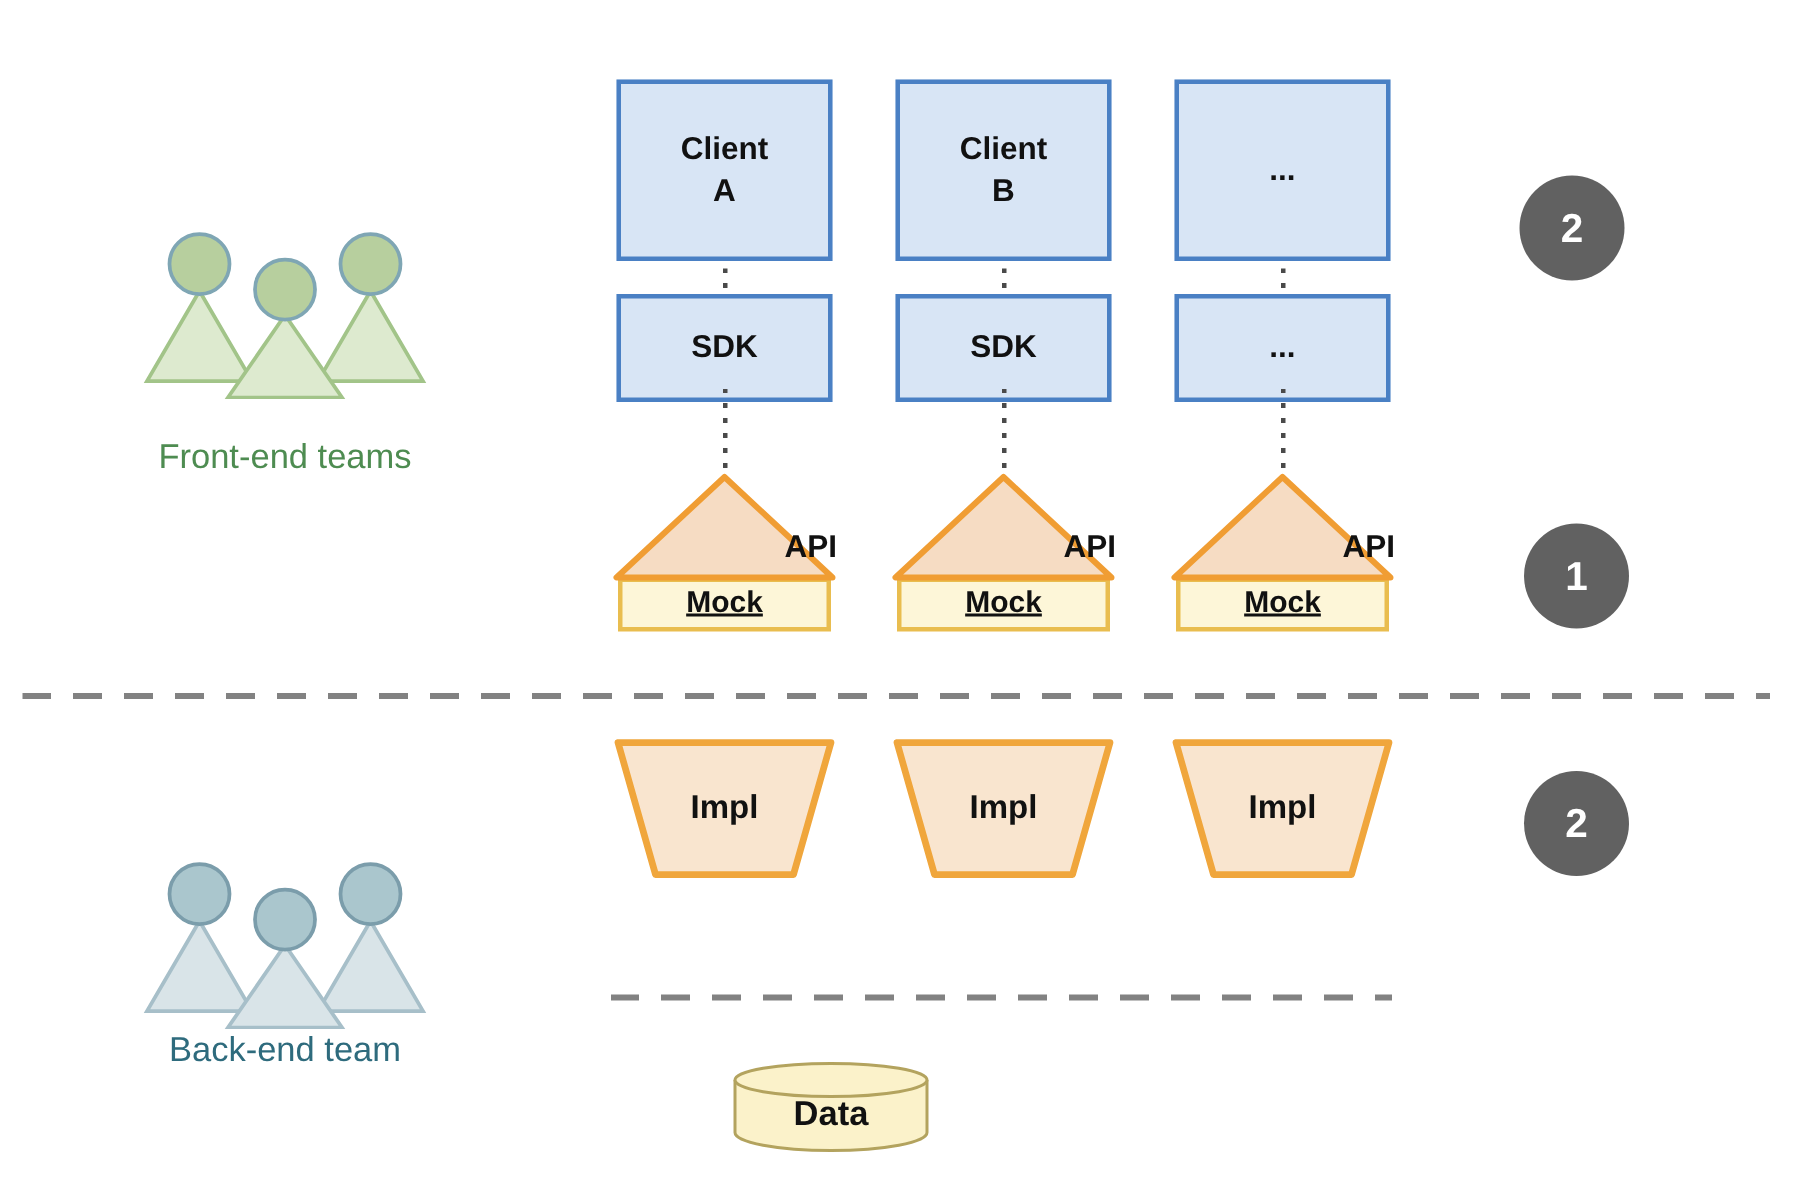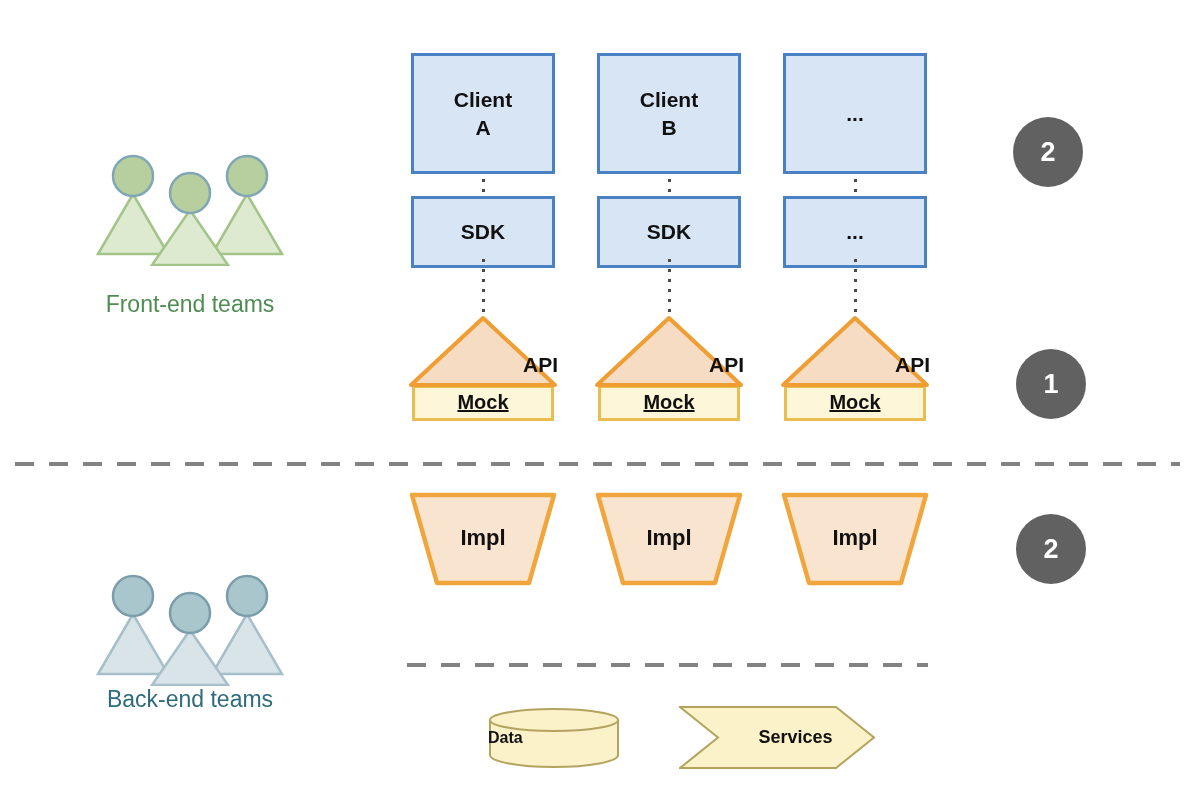--- a/index.html
+++ b/index.html
@@ -89,21 +89,21 @@
     left: 40px; width: 300px;
     text-align: center;
     font-size: 23px;
   }
   .team-label-front { top: 251px; color: var(--front-label-color); margin-top: 40px; }
   .team-label-back  { top: 686px; color: var(--back-label-color); }
 
   .store { position: absolute; left: 488px; top: 707px; width: 132px; height: 62px; }
   .store svg { position: absolute; left: 0; top: 0; }
   .store-shape { fill: var(--store-fill); stroke: var(--store-border); stroke-width: 2; }
-  .store-label { position: absolute; top: 22px; left: 0; width: 100%; text-align: left; font-weight: bold; font-size: 16px; color: #111; }
+  .store-label { position: absolute; top: 22px; left: 0; width: 100%; text-align: center; font-weight: bold; font-size: 23px; color: #111; }
 
   .services { position: absolute; left: 679px; top: 706px; width: 197px; height: 63px; }
   .services svg { position: absolute; left: 0; top: 0; }
   .services-label { position: absolute; top: 21px; left: 18px; width: 100%; text-align: center; font-weight: bold; font-size: 18px; color: #111; }
 </style>
 </head>
 <body>
 
 <div class="canvas">
 
@@ -118,21 +118,21 @@
   <div class="team-label team-label-front">Front-end teams</div>
 
   <svg class="team-icon team-back-icon" viewBox="0 0 190 118">
     <polygon class="back-body" points="38,46 3,106 73,106"></polygon>
     <circle class="back-head" cx="38" cy="28" r="20"></circle>
     <polygon class="back-body" points="152,46 117,106 187,106"></polygon>
     <circle class="back-head" cx="152" cy="28" r="20"></circle>
     <polygon class="back-body" points="95,62 57,117 133,117"></polygon>
     <circle class="back-head" cx="95" cy="45" r="20"></circle>
   </svg>
-  <div class="team-label team-label-back">Back-end teams</div>
+  <div class="team-label team-label-back">Back-end team</div>
 
   <div class="box client-box c1">
     <div>Client</div>
     <div>A</div>
   </div>
   <div class="dots dots-a dl1"></div>
   <div class="box sdk-box c1">
     <div>SDK</div>
   </div>
   <div class="dots dots-b dl1"></div>
@@ -213,20 +213,14 @@
   </div>
 
   <div class="store">
     <svg width="132" height="62" viewBox="0 0 132 62">
       <path class="store-shape" d="M2,13 L2,48 A64,12 0 0 0 130,48 L130,13"></path>
       <ellipse class="store-shape" cx="66" cy="13" rx="64" ry="11"></ellipse>
     </svg>
     <div class="store-label">Data</div>
   </div>
 
-  <div class="services">
-    <svg width="197" height="63" viewBox="0 0 197 63">
-      <polygon class="store-shape" points="1,1 157,1 195,31.5 157,62 1,62 39,31.5"></polygon>
-    </svg>
-    <div class="services-label">Services</div>
-  </div>
 
 </div>
 
 </body></html>

